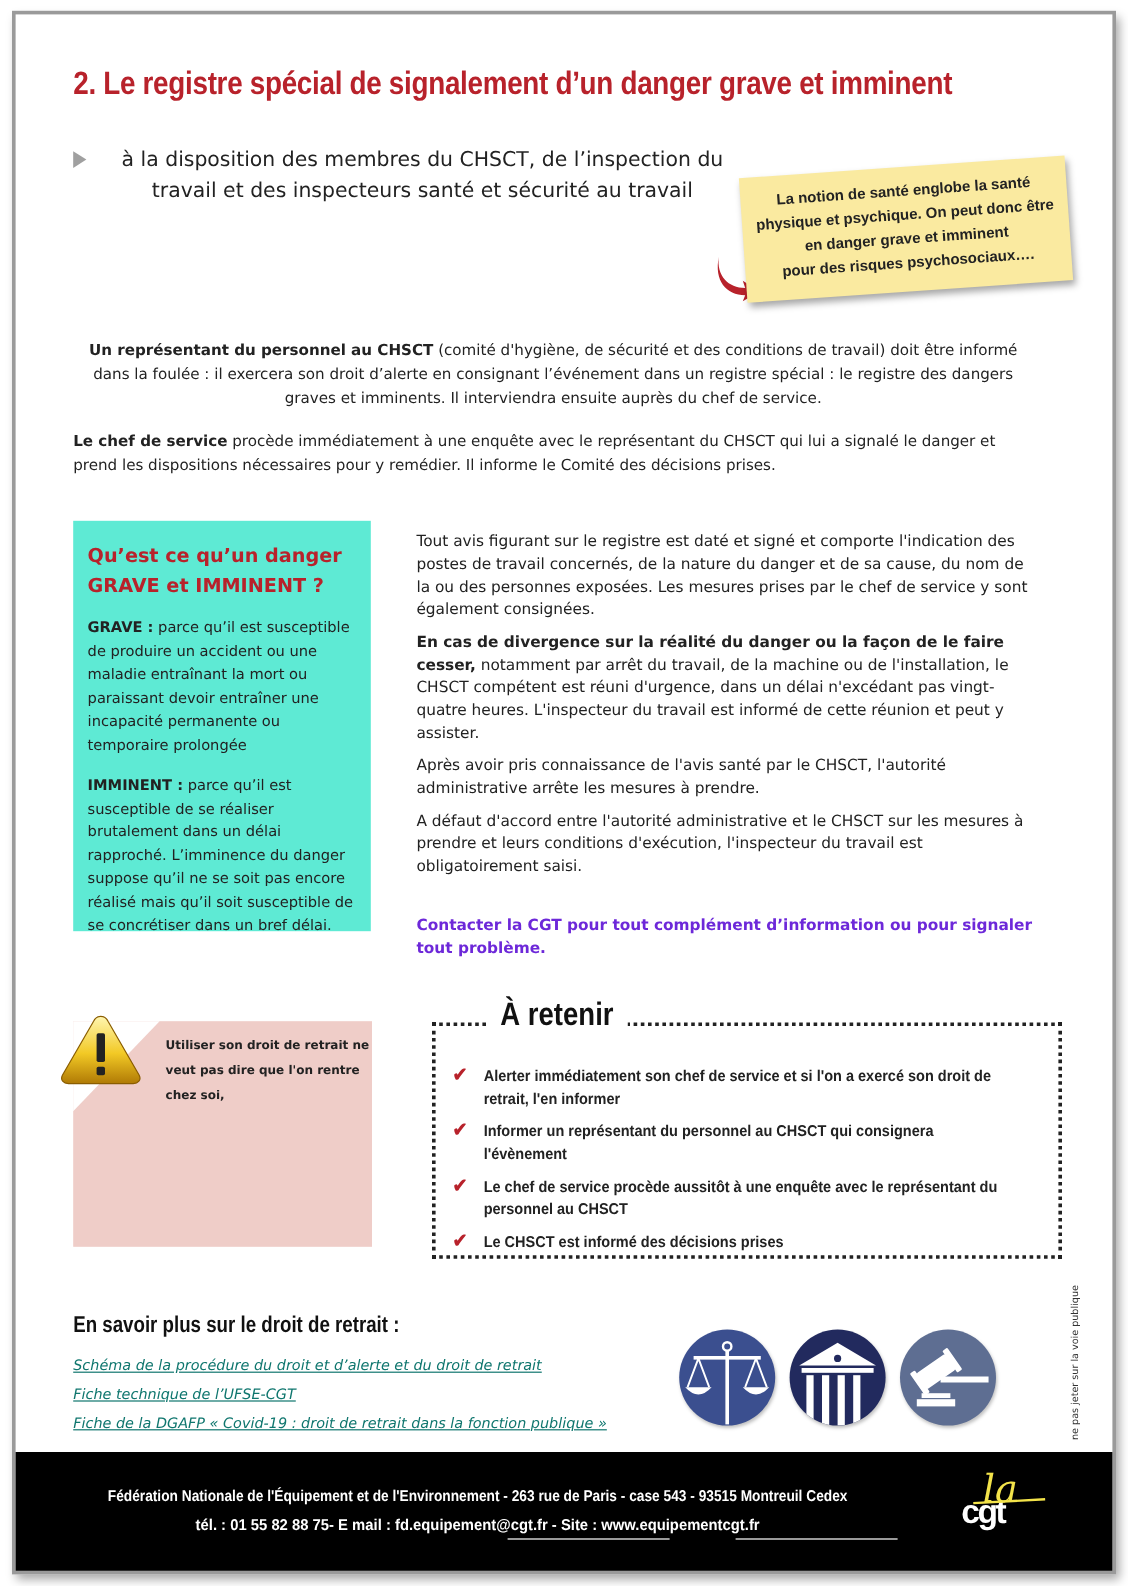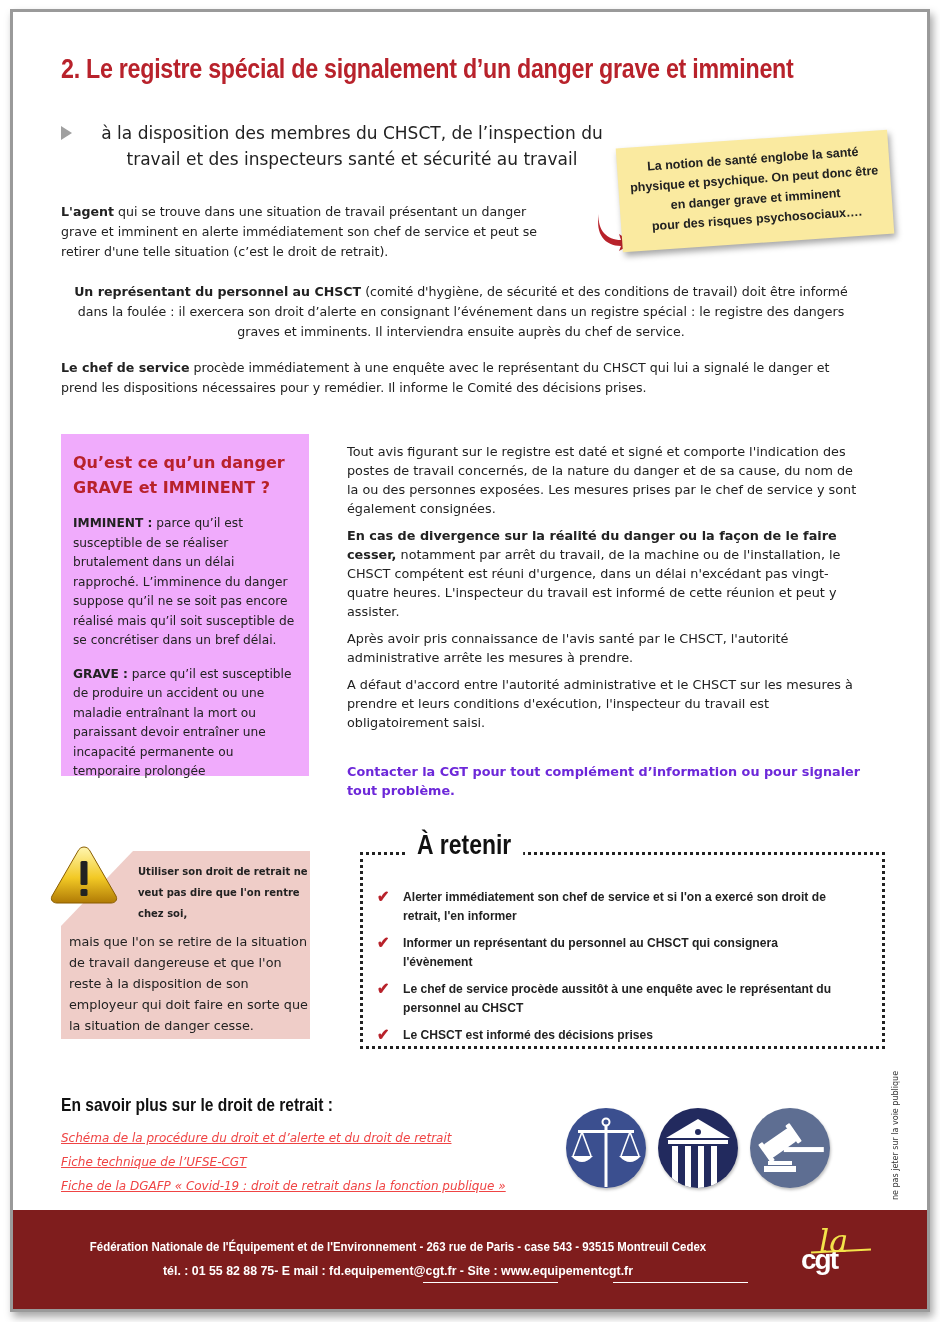--- a/index.html
+++ b/index.html
@@ -35,21 +35,21 @@
   .note-arrow { position: absolute; left: 582px; top: 200px; width: 40px; height: 40px; }
 
   .para { position: absolute; font-size: 12.6px; line-height: 20px; color: #222; }
   .para b { font-weight: bold; }
   .p1 { left: 48px; top: 190px; width: 500px; }
   .p2 { left: 48px; top: 270px; width: 800px; text-align: center; }
   .p3 { left: 48px; top: 346px; width: 800px; }
 
   .grey-box {
     position: absolute; left: 48px; top: 422px; width: 248px; height: 342px;
-    background: #f0abfc; box-sizing: border-box; padding: 16px 12px 0 12px;
+    background: #5eead4; box-sizing: border-box; padding: 16px 12px 0 12px;
   }
   .grey-box .hd { font-size: 16px; line-height: 25px; font-weight: bold; color: #b8222b; margin-bottom: 14px; }
   .grey-box .bd { font-size: 12.2px; line-height: 19.5px; color: #222; margin-bottom: 14px; }
 
   .right-col { position: absolute; left: 334px; top: 430px; width: 530px; }
   .right-col p { margin: 0 15px 8px 0; font-size: 12.8px; line-height: 19px; color: #222; }
   .right-col .contact { color: #6d28d9; font-weight: bold; margin-top: 30px; }
 
   .warn-box {
     position: absolute; left: 48px; top: 839px; width: 249px; height: 188px;
@@ -77,30 +77,30 @@
     font-family: "Liberation Sans", sans-serif; font-weight: bold; font-size: 13px; line-height: 19px; color: #222;
     transform: scaleX(0.93); transform-origin: left center; }
   .retain li .chk { position: absolute; left: 0; top: 0; color: #b8222b; font-size: 16px; }
 
   .learn-title {
     position: absolute; left: 48px; top: 1082px;
     font-family: "Liberation Sans", sans-serif; font-weight: bold; font-size: 19px; color: #111;
     transform: scaleX(0.82); transform-origin: left center; white-space: nowrap;
   }
   .links { position: absolute; left: 48px; top: 1114px; }
-  .links a { display: block; font-size: 12px; line-height: 24px; color: #ef4444; font-style: italic; text-decoration: underline; }
+  .links a { display: block; font-size: 12px; line-height: 24px; color: #0f766e; font-style: italic; text-decoration: underline; }
 
   .icons { position: absolute; left: 553px; top: 1096px; }
   .icons .ic { position: absolute; top: 0; width: 80px; height: 80px; border-radius: 50%; box-shadow: 1px 2px 3px rgba(0,0,0,0.25); }
 
   .vert-text { position: absolute; left: 878px; top: 1188px; transform: rotate(-90deg); transform-origin: left top;
     font-size: 8px; color: #333; white-space: nowrap; }
 
   .footer {
-    position: absolute; left: 0; top: 1198px; width: 914px; height: 99px; background: #7f1d1d;
+    position: absolute; left: 0; top: 1198px; width: 914px; height: 99px; background: #000000;
   }
   .footer .line1, .footer .line2 {
     position: absolute; left: 0; width: 770px; text-align: center; color: #fff;
     font-family: "Liberation Sans", sans-serif; font-weight: bold; font-size: 13px;
   }
   .footer .line1 { top: 29px; transform: scaleX(0.88); }
   .footer .line2 { top: 53px; transform: scaleX(0.95); }
   .footer .ul1 { position: absolute; left: 410px; top: 72px; width: 135px; height: 1px; background: #fff; }
   .footer .ul2 { position: absolute; left: 600px; top: 72px; width: 135px; height: 1px; background: #fff; }
   .logo { position: absolute; left: 786px; top: 12px; width: 80px; height: 75px; }
@@ -124,28 +124,27 @@
   <svg class="note-arrow" viewBox="0 0 40 40">
     <path d="M4 2 C2 18, 12 28, 26 28 L24 22 L38 31 L24 39 L26 34 C10 34, 0 22, 4 2 Z" fill="#b8222b"></path>
   </svg>
   <div class="note">
     <div>La notion de santé englobe la santé</div>
     <div>physique et psychique. On peut donc être</div>
     <div>en danger grave et imminent</div>
     <div>pour des risques psychosociaux….</div>
   </div>
 
-  <div class="para p1"><b>L'agent</b><span> qui se trouve dans une situation de travail présentant un danger grave et imminent en alerte immédiatement son chef de service et peut se retirer d'une telle situation (c’est le droit de retrait).</span></div>
   <div class="para p2"><b>Un représentant du personnel au CHSCT</b><span> (comité d'hygiène, de sécurité et des conditions de travail) doit être informé dans la foulée : il exercera son droit d’alerte en consignant l’événement dans un registre spécial : le registre des dangers graves et imminents. Il interviendra ensuite auprès du chef de service.</span></div>
   <div class="para p3"><b>Le chef de service</b><span> procède immédiatement à une enquête avec le représentant du CHSCT qui lui a signalé le danger et prend les dispositions nécessaires pour y remédier. Il informe le Comité des décisions prises.</span></div>
 
   <div class="grey-box">
     <div class="hd">Qu’est ce qu’un danger GRAVE et IMMINENT ?</div>
+    <div class="bd"><b>GRAVE :</b><span> parce qu’il est susceptible de produire un accident ou une maladie entraînant la mort ou paraissant devoir entraîner une incapacité permanente ou temporaire prolongée</span></div>
     <div class="bd"><b>IMMINENT :</b><span> parce qu’il est susceptible de se réaliser brutalement dans un délai rapproché. L’imminence du danger suppose qu’il ne se soit pas encore réalisé mais qu’il soit susceptible de se concrétiser dans un bref délai.</span></div>
-    <div class="bd"><b>GRAVE :</b><span> parce qu’il est susceptible de produire un accident ou une maladie entraînant la mort ou paraissant devoir entraîner une incapacité permanente ou temporaire prolongée</span></div>
   </div>
 
   <div class="right-col">
     <p>Tout avis figurant sur le registre est daté et signé et comporte l'indication des postes de travail concernés, de la nature du danger et de sa cause, du nom de la ou des personnes exposées. Les mesures prises par le chef de service y sont également consignées.</p>
     <p><b>En cas de divergence sur la réalité du danger ou la façon de le faire cesser,</b><span> notamment par arrêt du travail, de la machine ou de l'installation, le CHSCT compétent est réuni d'urgence, dans un délai n'excédant pas vingt-quatre heures. L'inspecteur du travail est informé de cette réunion et peut y assister.</span></p>
     <p>Après avoir pris connaissance de l'avis santé par le CHSCT, l'autorité administrative arrête les mesures à prendre.</p>
     <p>A défaut d'accord entre l'autorité administrative et le CHSCT sur les mesures à prendre et leurs conditions d'exécution, l'inspecteur du travail est obligatoirement saisi.</p>
     <p class="contact">Contacter la CGT pour tout complément d’information ou pour signaler tout problème.</p>
   </div>
 
@@ -158,21 +157,20 @@
         <stop offset="0" stop-color="#fff6b0"></stop>
         <stop offset="0.55" stop-color="#f2c925"></stop>
         <stop offset="1" stop-color="#b07a05"></stop>
       </linearGradient>
     </defs>
     <path d="M35 3 C38 3, 40 5, 41 7 L67 52 C69 56, 66 59, 62 59 L8 59 C4 59, 1 56, 3 52 L29 7 C30 5, 32 3, 35 3 Z" fill="url(#wg)" stroke="#8a5d00" stroke-width="1"></path>
     <rect x="31.5" y="17" width="7" height="24" rx="1.5" fill="#222"></rect>
     <rect x="31.5" y="45" width="7" height="7" rx="1.5" fill="#222"></rect>
   </svg>
   <div class="warn-bold">Utiliser son droit de retrait ne veut pas dire que l'on rentre chez soi,</div>
-  <div class="warn-txt">mais que l'on se retire de la situation de travail dangereuse et que l'on reste à la disposition de son employeur qui doit faire en sorte que la situation de danger cesse.</div>
 
   <div class="retain">
     <ul>
       <li><span class="chk">✔</span><span>Alerter immédiatement son chef de service et si l'on a exercé son droit de retrait, l'en informer</span></li>
       <li><span class="chk">✔</span><span>Informer un représentant du personnel au CHSCT qui consignera l'évènement</span></li>
       <li><span class="chk">✔</span><span>Le chef de service procède aussitôt à une enquête avec le représentant du personnel au CHSCT</span></li>
       <li><span class="chk">✔</span><span>Le CHSCT est informé des décisions prises</span></li>
     </ul>
   </div>
   <div class="retain-title">À retenir</div>

